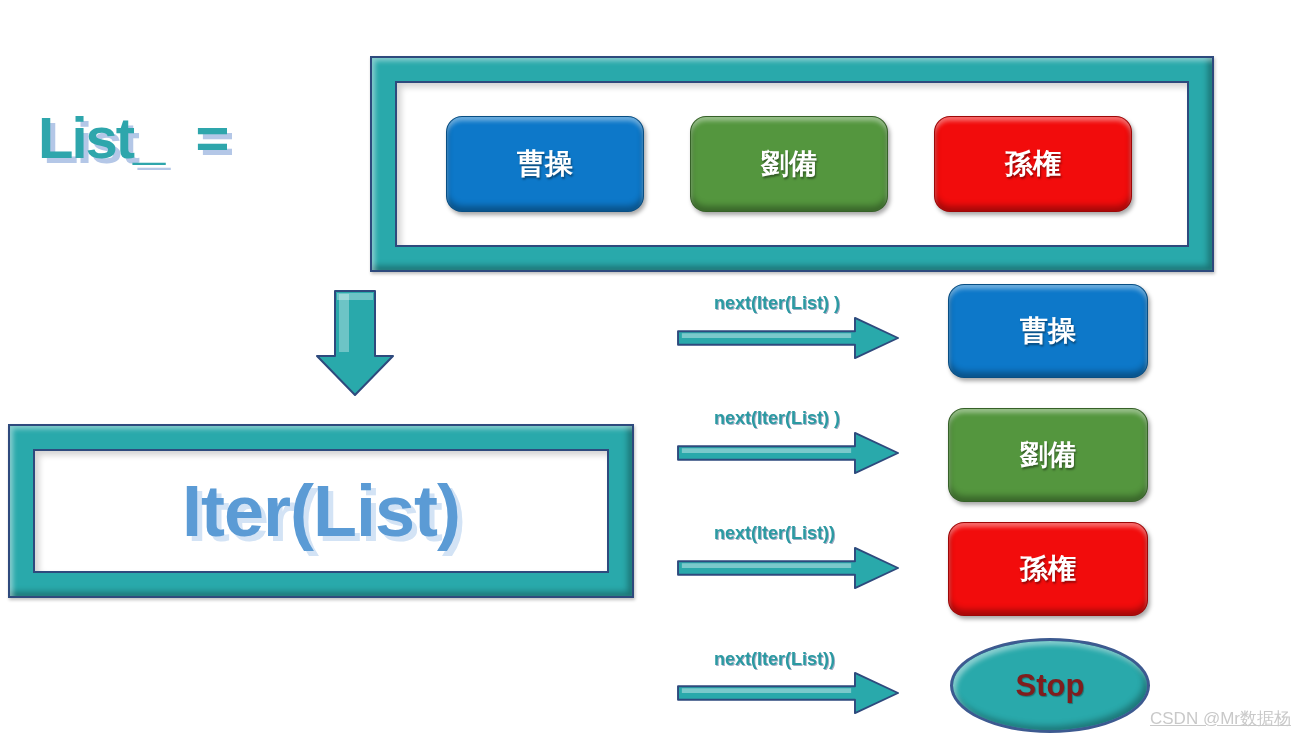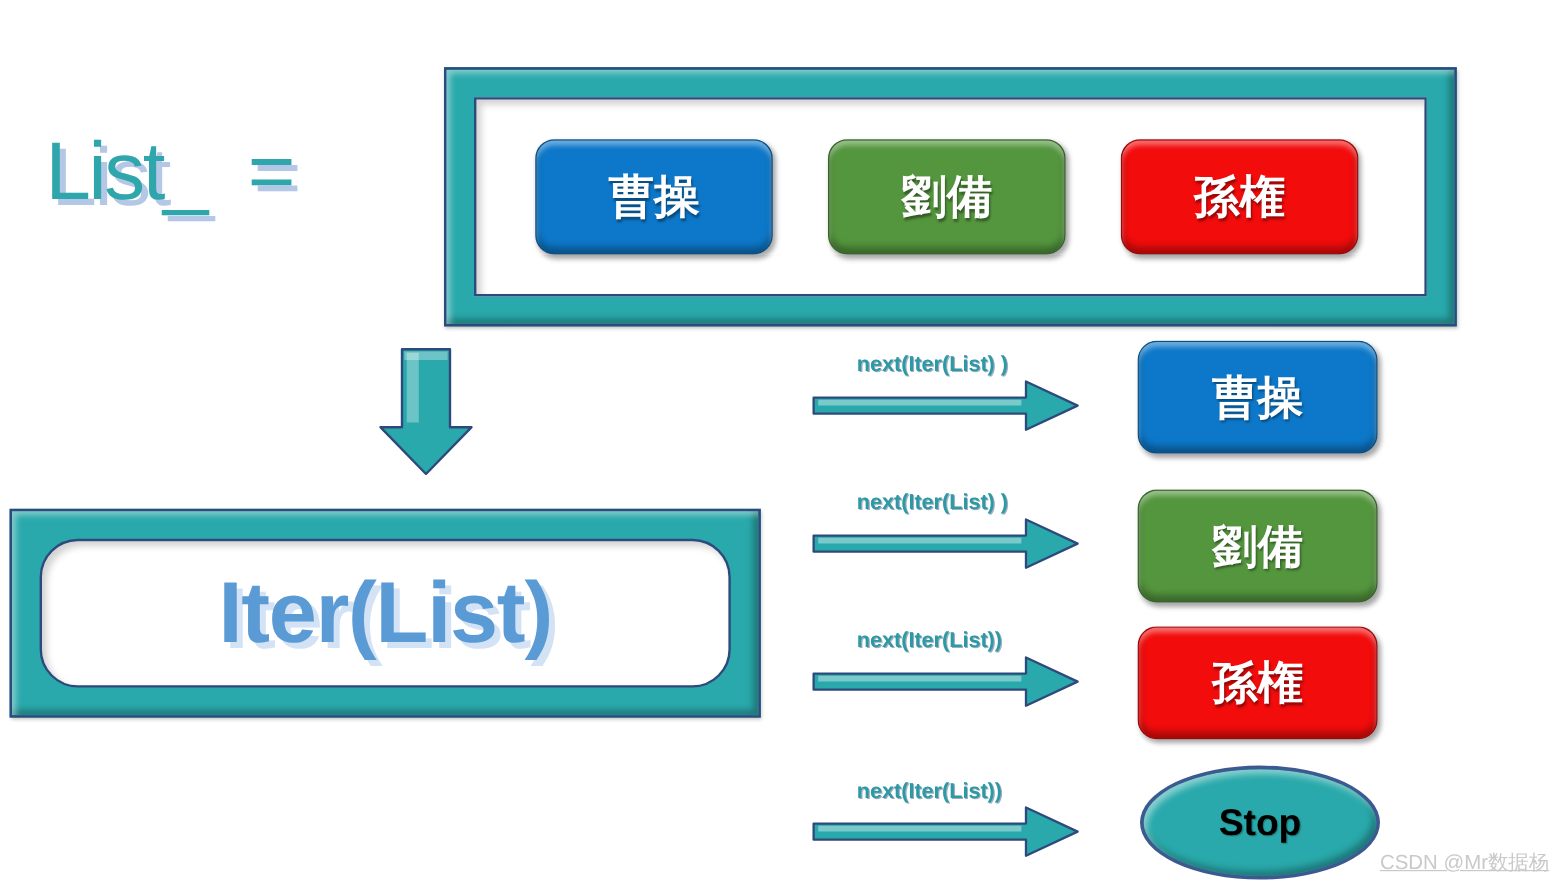--- a/index.html
+++ b/index.html
@@ -13,49 +13,49 @@
     --watermark:#c9c9c9;
   }
   html,body{margin:0;padding:0;background:#fff;}
   .canvas{
     position:relative;width:1305px;height:735px;background:#ffffff;overflow:hidden;
     font-family:"Liberation Sans", sans-serif;
   }
   
   .title{
     position:absolute;left:38px;top:106px;
-    font-size:68px;font-weight:normal;line-height:1.1;
+    font-size:58px;font-weight:bold;line-height:1.1;
     color:var(--title-teal);
     text-shadow:5px 5px 0 var(--title-shadow);
     word-spacing:18px;letter-spacing:-2px;white-space:pre;
   }
   
   .frame{
     position:absolute;background:var(--teal);border:2px solid var(--navy);
     box-shadow:inset 3px 3px 5px rgba(255,255,255,.45),
                inset -4px -4px 6px rgba(0,0,0,.32),
                1px 2px 3px rgba(0,0,0,.25);
   }
   .frame-inner{
     position:absolute;inset:23px;background:#fff;border:2px solid var(--navy);
     box-shadow:inset 4px 4px 6px rgba(0,0,0,.18);
   }
   .main-frame{left:370px;top:56px;width:840px;height:212px;}
   .main-frame .frame-inner{display:flex;align-items:center;gap:46px;padding-left:49px;box-sizing:border-box;}
   .iter-frame{left:8px;top:424px;width:622px;height:170px;}
-  .iter-frame .frame-inner{display:flex;align-items:center;justify-content:center;border-radius:32px;}
+  .iter-frame .frame-inner{display:flex;align-items:center;justify-content:center;}
   .iter-text{
     font-size:72px;font-weight:bold;color:var(--iter-blue);
     text-shadow:5px 5px 0 var(--iter-shadow);letter-spacing:-1px;
   }
   
   .chip{
     width:198px;height:96px;border-radius:16px;flex:0 0 auto;
     display:flex;align-items:center;justify-content:center;
-    color:#fff;font-size:38px;font-weight:bold;
+    color:#fff;font-size:28px;font-weight:bold;
     border:1px solid rgba(0,0,0,.35);box-sizing:border-box;
     box-shadow:inset 0 4px 4px rgba(255,255,255,.4),
                inset 0 -5px 6px rgba(0,0,0,.32),
                2px 3px 4px rgba(0,0,0,.35);
     text-shadow:1px 2px 2px rgba(0,0,0,.4);
   }
   .result-chip{position:absolute;left:948px;width:200px;height:94px;}
   
   .call-label{
     position:absolute;left:714px;height:26px;line-height:26px;
@@ -63,21 +63,21 @@
     text-shadow:1px 1px 0 rgba(46,74,125,.45);white-space:pre;
   }
   .right-arrow{position:absolute;left:672px;width:233px;height:44px;color:var(--teal);}
   .down-arrow{position:absolute;left:316px;top:290px;width:78px;height:106px;color:var(--teal);}
   .right-arrow svg,.down-arrow svg{display:block;width:100%;height:100%;}
   
   .stop{
     position:absolute;left:950px;top:638px;width:200px;height:95px;
     border-radius:50%;background:var(--teal);border:3px solid #3d5a90;box-sizing:border-box;
     display:flex;align-items:center;justify-content:center;
-    color:#000000;font-size:31px;font-weight:bold;
+    color:#7f1d1d;font-size:31px;font-weight:bold;
     box-shadow:inset 3px 4px 5px rgba(255,255,255,.45),
                inset -3px -4px 6px rgba(0,0,0,.3);
     text-shadow:1px 1px 1px rgba(0,0,0,.3);
   }
   .watermark{position:absolute;left:1150px;top:707px;font-size:17px;color:var(--watermark);z-index:5;text-decoration:underline;}
 </style>
 </head>
 <body>
 
 <div class="canvas">

